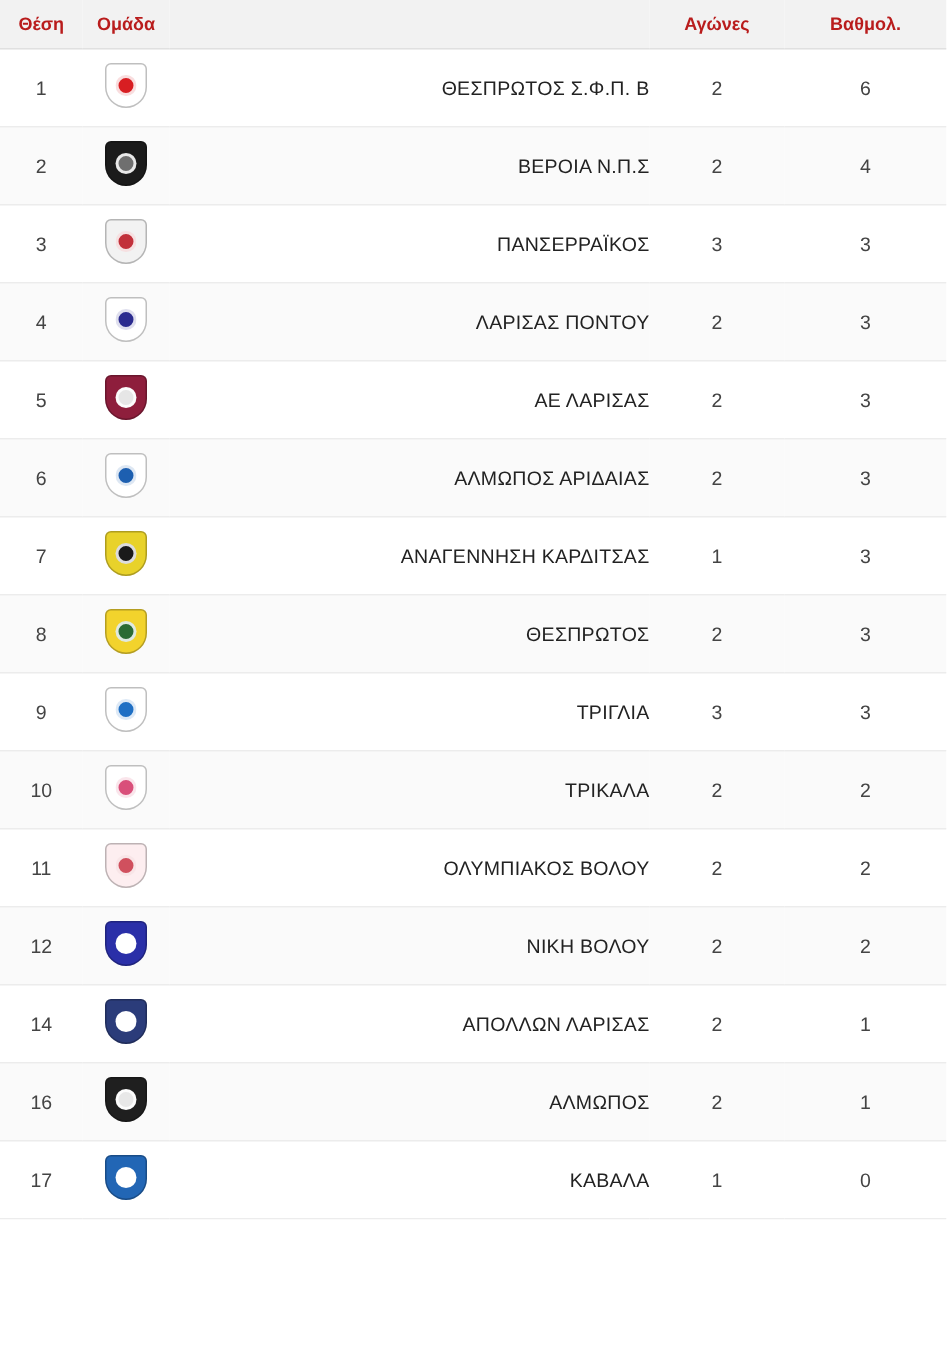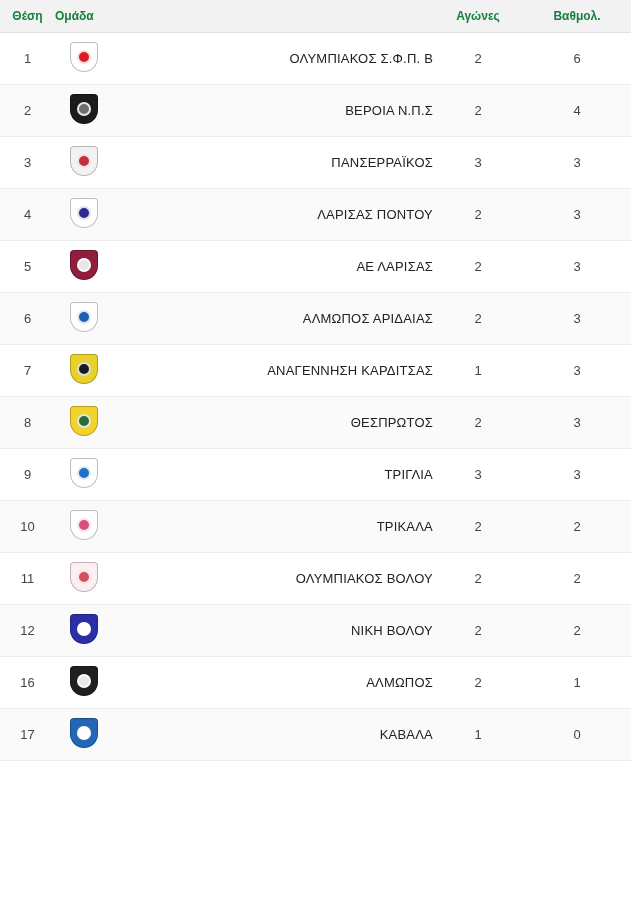--- a/index.html
+++ b/index.html
@@ -14,28 +14,28 @@
   }
   .standings-table {
     width: 631px;
     border-collapse: collapse;
     table-layout: fixed;
   }
   .standings-table thead th {
     background: #f2f2f2;
     font-size: 12px;
     font-weight: bold;
-    color: #15803d;
+    color: #b91c1c;
     height: 32px;
     border-bottom: 1px solid #e0e0e0;
     padding: 0;
     vertical-align: middle;
   }
   th.col-pos   { width: 55px;  text-align: center; }
-  th.col-badge { width: 58px;  text-align: left; padding-left: 12px;}
+  th.col-badge { width: 58px;  text-align: center; padding-left: 12px;}
   th.col-team  { width: 320px; text-align: center; }
   th.col-games { width: 90px;  text-align: center; }
   th.col-pts   { width: 108px; text-align: center; }
 
   .standings-table tbody tr {
     height: 52px;
   }
   .standings-table tbody tr:nth-child(even) {
     background: #fafafa;
   }
@@ -100,21 +100,21 @@
       <th class="col-badge">Ομάδα</th>
       <th class="col-team"></th>
       <th class="col-games">Αγώνες</th>
       <th class="col-pts">Βαθμολ.</th>
     </tr>
   </thead>
   <tbody id="rows-body">
       <tr>
         <td class="pos">1</td>
         <td class="badge"><span class="crest" style="background: rgb(255, 255, 255);"><span class="inner" style="background: rgb(216, 30, 34);"></span></span></td>
-        <td class="team">ΟΛΥΜΠΙΑΚΟΣ Σ.Φ.Π. Β</td>
+        <td class="team">ΘΕΣΠΡΩΤΟΣ Σ.Φ.Π. Β</td>
         <td class="games">2</td>
         <td class="pts">6</td>
       </tr>
       <tr>
         <td class="pos">2</td>
         <td class="badge"><span class="crest" style="background: rgb(27, 27, 27);"><span class="inner" style="background: rgb(111, 111, 111);"></span></span></td>
         <td class="team">ΒΕΡΟΙΑ Ν.Π.Σ</td>
         <td class="games">2</td>
         <td class="pts">4</td>
       </tr>
@@ -180,20 +180,27 @@
         <td class="team">ΟΛΥΜΠΙΑΚΟΣ ΒΟΛΟΥ</td>
         <td class="games">2</td>
         <td class="pts">2</td>
       </tr>
       <tr>
         <td class="pos">12</td>
         <td class="badge"><span class="crest" style="background: rgb(42, 47, 168);"><span class="inner" style="background: rgb(255, 255, 255);"></span></span></td>
         <td class="team">ΝΙΚΗ ΒΟΛΟΥ</td>
         <td class="games">2</td>
         <td class="pts">2</td>
+      </tr>
+      <tr>
+        <td class="pos">14</td>
+        <td class="badge"><span class="crest" style="background: rgb(43, 60, 122);"><span class="inner" style="background: rgb(255, 255, 255);"></span></span></td>
+        <td class="team">ΑΠΟΛΛΩΝ ΛΑΡΙΣΑΣ</td>
+        <td class="games">2</td>
+        <td class="pts">1</td>
       </tr>
       <tr>
         <td class="pos">16</td>
         <td class="badge"><span class="crest" style="background: rgb(31, 31, 31);"><span class="inner" style="background: rgb(232, 232, 232);"></span></span></td>
         <td class="team">ΑΛΜΩΠΟΣ</td>
         <td class="games">2</td>
         <td class="pts">1</td>
       </tr>
       <tr>
         <td class="pos">17</td>

